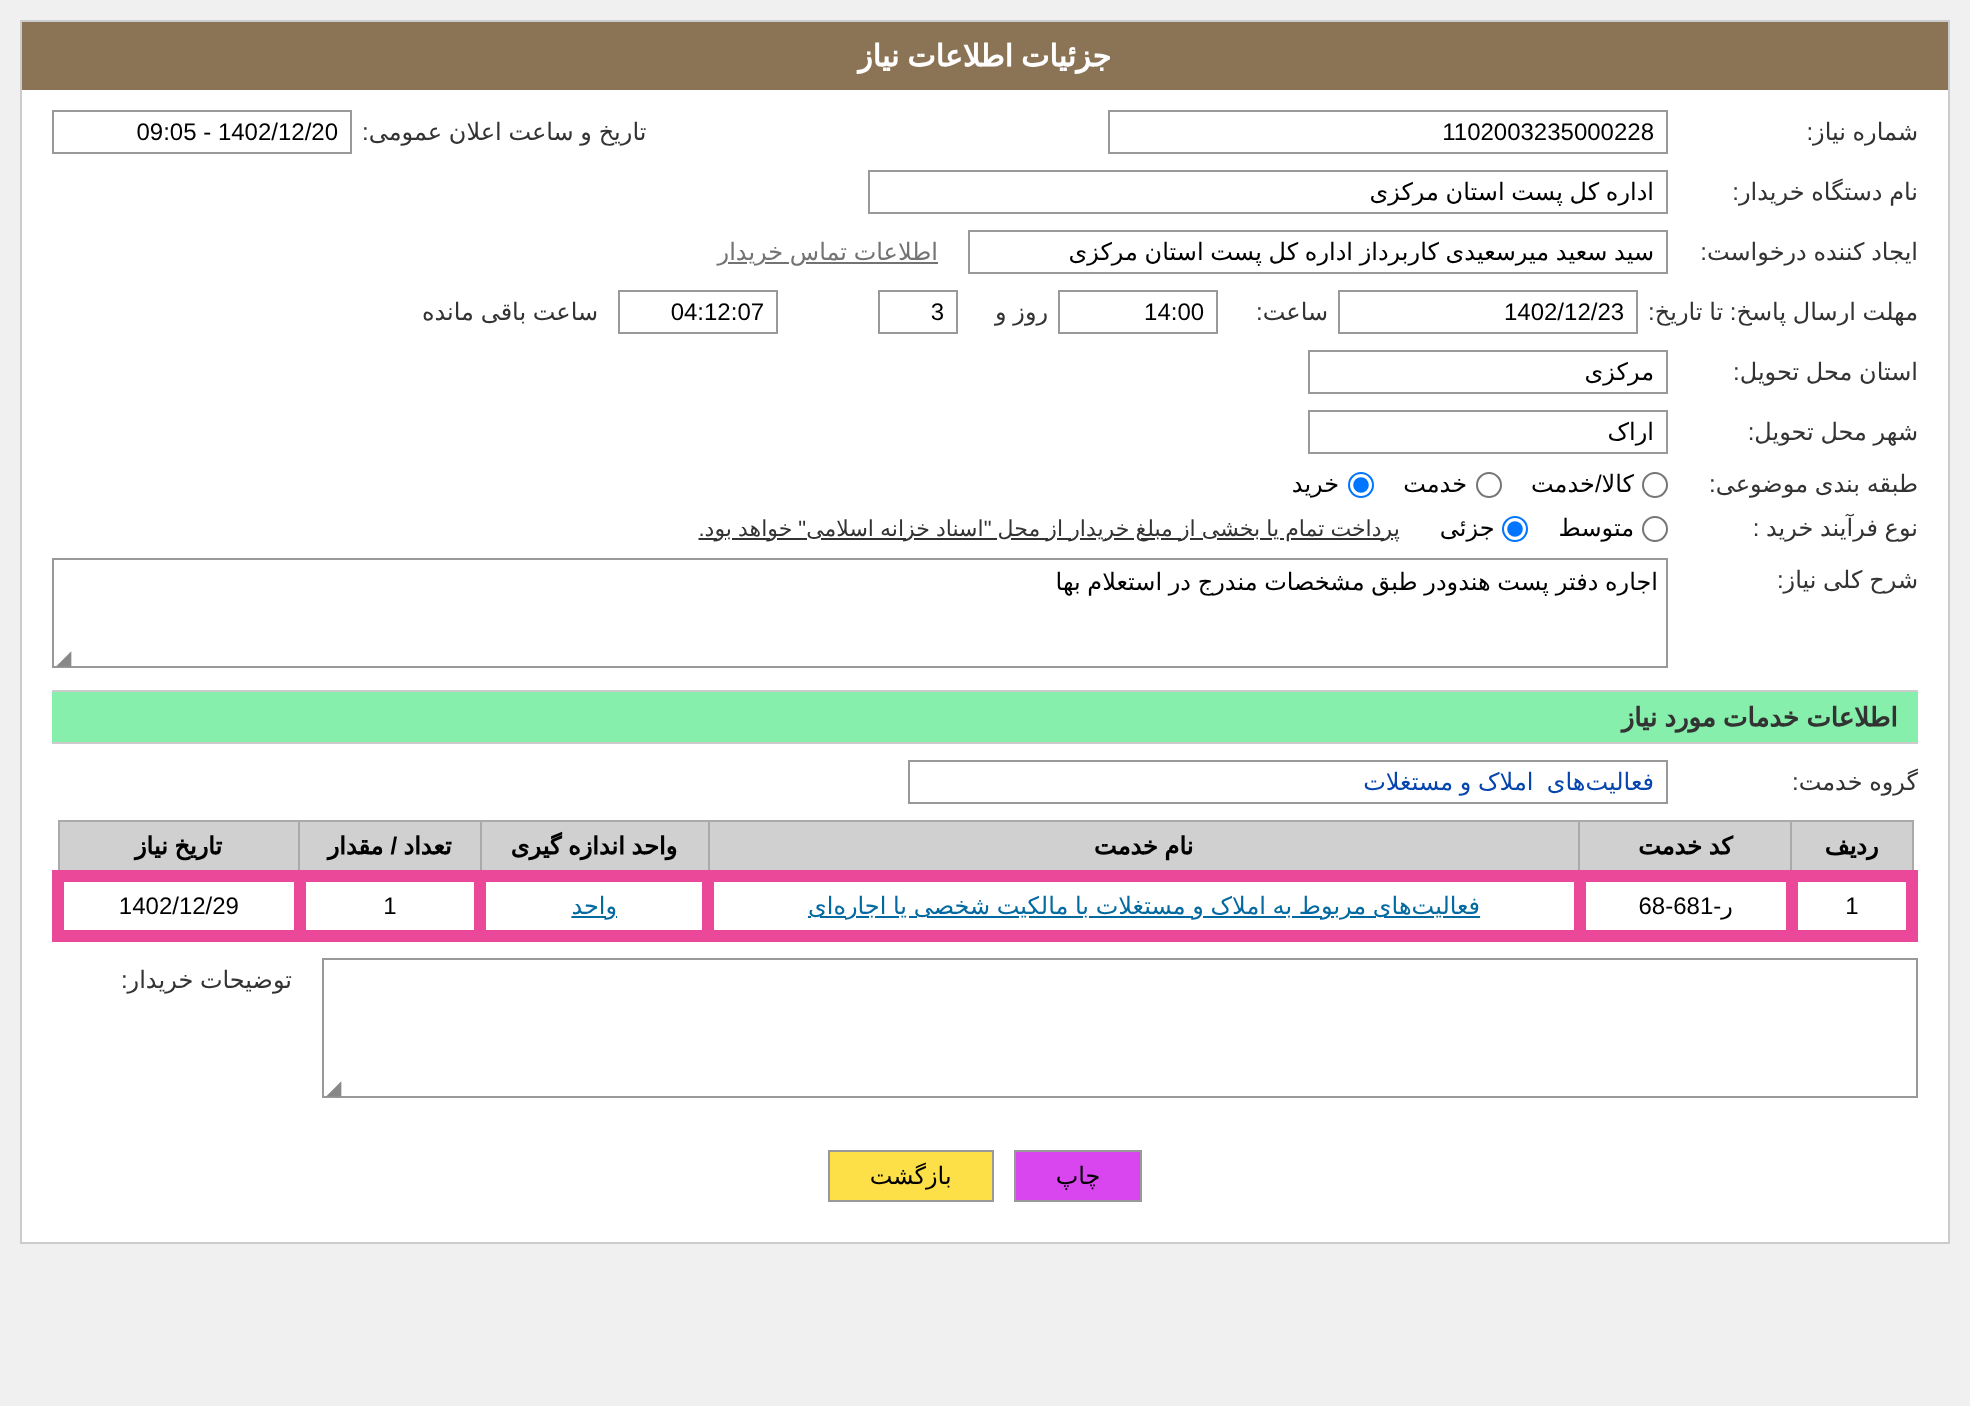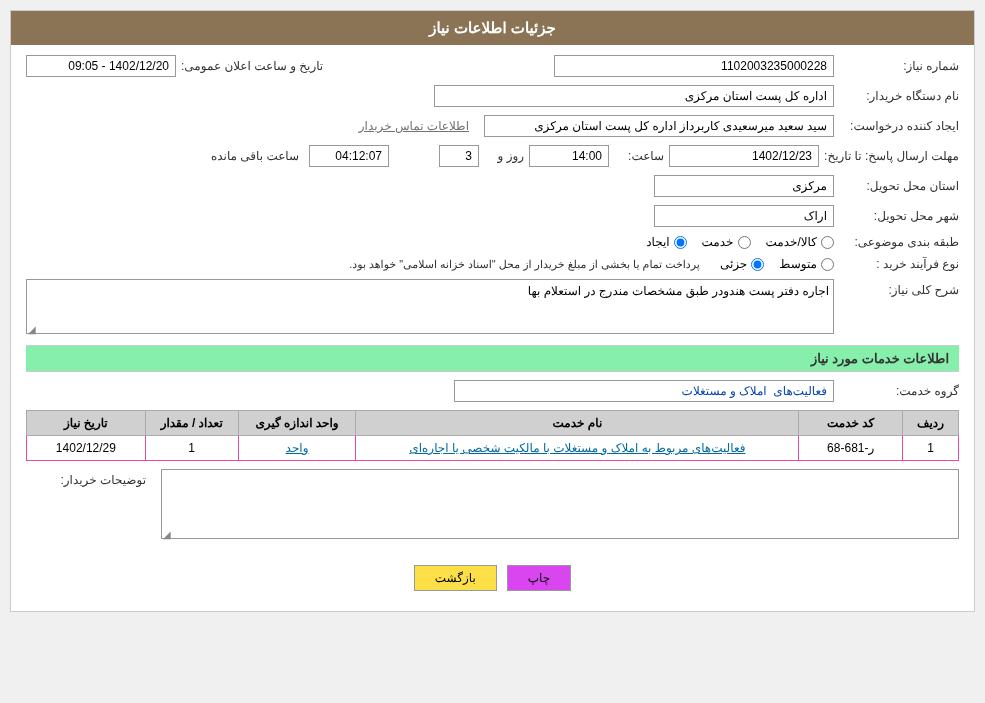--- a/index.html
+++ b/index.html
@@ -106,21 +106,21 @@
       font-size: 12px;
     }
     .service-table th {
       background: #d0d0d0;
       border: 1px solid #aaa;
       padding: 5px 8px;
       text-align: center;
       font-weight: bold;
     }
     .service-table td {
-      border: 1px solid #ec4899;
+      border: 6px solid #ec4899;
       padding: 5px 20px;
       text-align: center;
     }
     .service-table .td-link {
       color: #0369a1;
       text-decoration: underline;
       cursor: pointer;
     }
     .buttons-row {
       display: flex;
@@ -217,38 +217,38 @@
           <div class="radio-item">
             <input type="radio" name="category" style="">
             <span>کالا/خدمت</span>
           </div>
           <div class="radio-item">
             <input type="radio" name="category" style="">
             <span>خدمت</span>
           </div>
           <div class="radio-item">
             <input type="radio" name="category" checked="" style="">
-            <span>ایجاد</span>
+            <span>خرید</span>
           </div>
         </div>
       </div>
 
       <div class="info-row">
         <span class="label">نوع فرآیند خرید :</span>
         <div class="radio-group">
           <div class="radio-item">
             <input type="radio" name="purchase_type" style="">
             <span>متوسط</span>
           </div>
           <div class="radio-item">
             <input type="radio" name="purchase_type" checked="" style="">
             <span>جزئی</span>
           </div>
         </div>
-        <span class="notice-text" style="margin-right:15px;font-size:11px;">پرداخت تمام یا بخشی از مبلغ خریدار از محل "اسناد خزانه اسلامی" خواهد بود.</span>
+        <span class="notice-text" style="margin-right:15px;font-size:11px;text-decoration:underline;">پرداخت تمام یا بخشی از مبلغ خریدار از محل "اسناد خزانه اسلامی" خواهد بود.</span>
       </div>
 
       <div class="info-row" style="align-items:flex-start;">
         <span class="label" style="padding-top:4px;">شرح کلی نیاز:</span>
         <div class="textarea-wrapper">
           <textarea class="textarea-field" readonly="" style="">اجاره دفتر پست هندودر طبق مشخصات مندرج در استعلام بها</textarea>
           <span class="resize-handle">◢</span>
         </div>
       </div>
 

